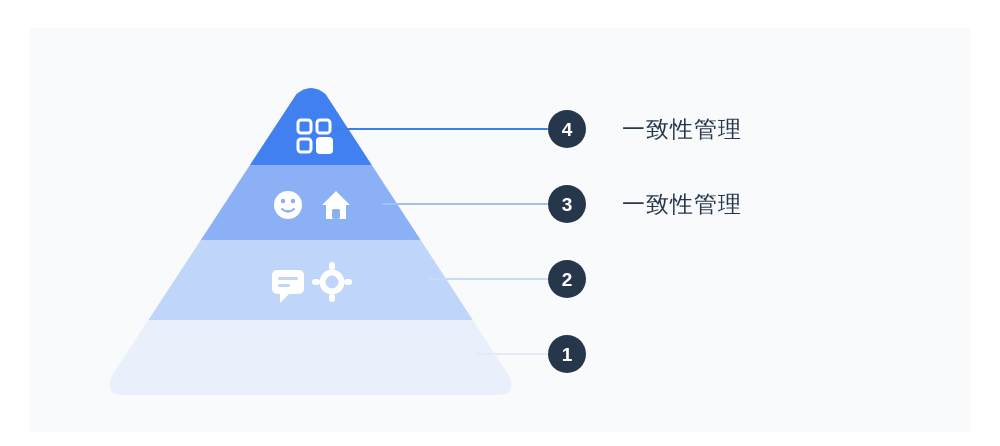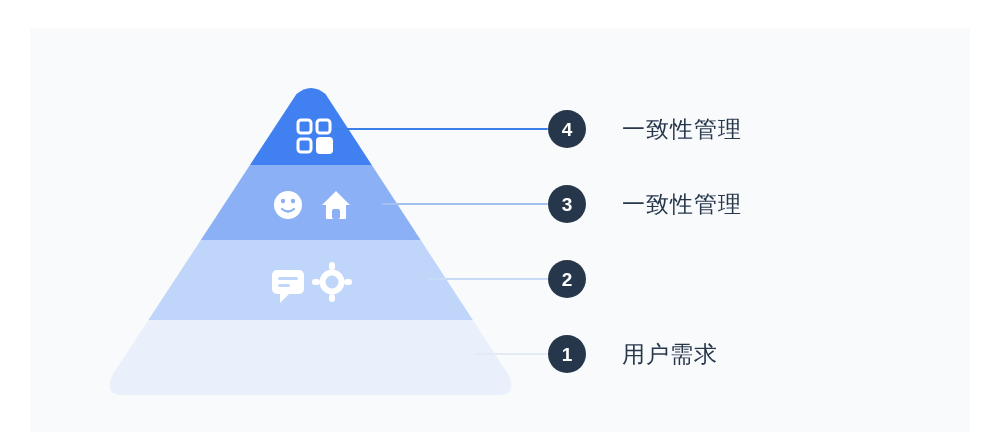--- a/index.html
+++ b/index.html
@@ -158,16 +158,15 @@
     <div class="badge">3</div>
     <div class="row-label">一致性管理</div>
   </div>
 
   <div class="row row-2">
     <div class="badge">2</div>
   </div>
 
   <div class="row row-1">
     <div class="badge">1</div>
-    <div class="row-label">用户需求</div>
   </div>
 
 </div>
 
 </body></html>

